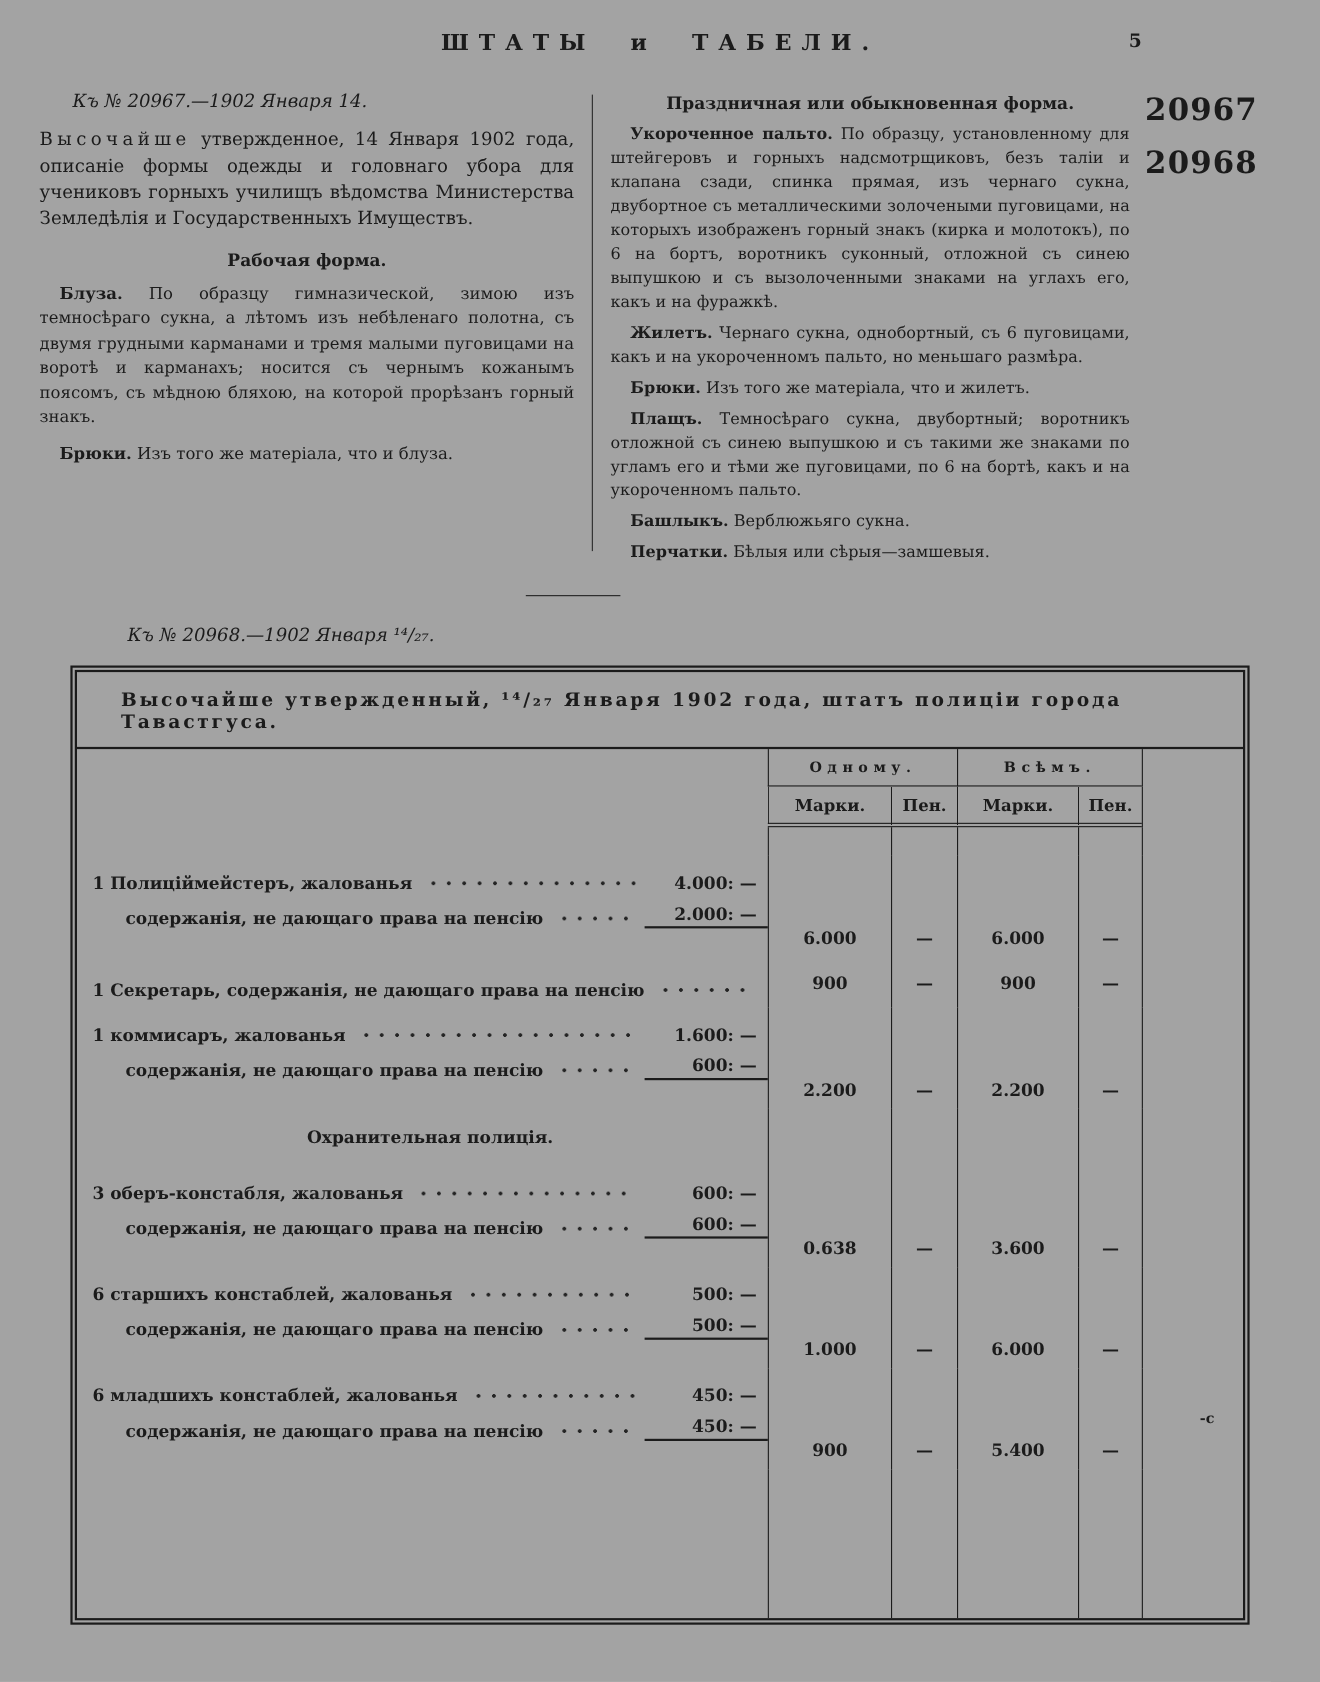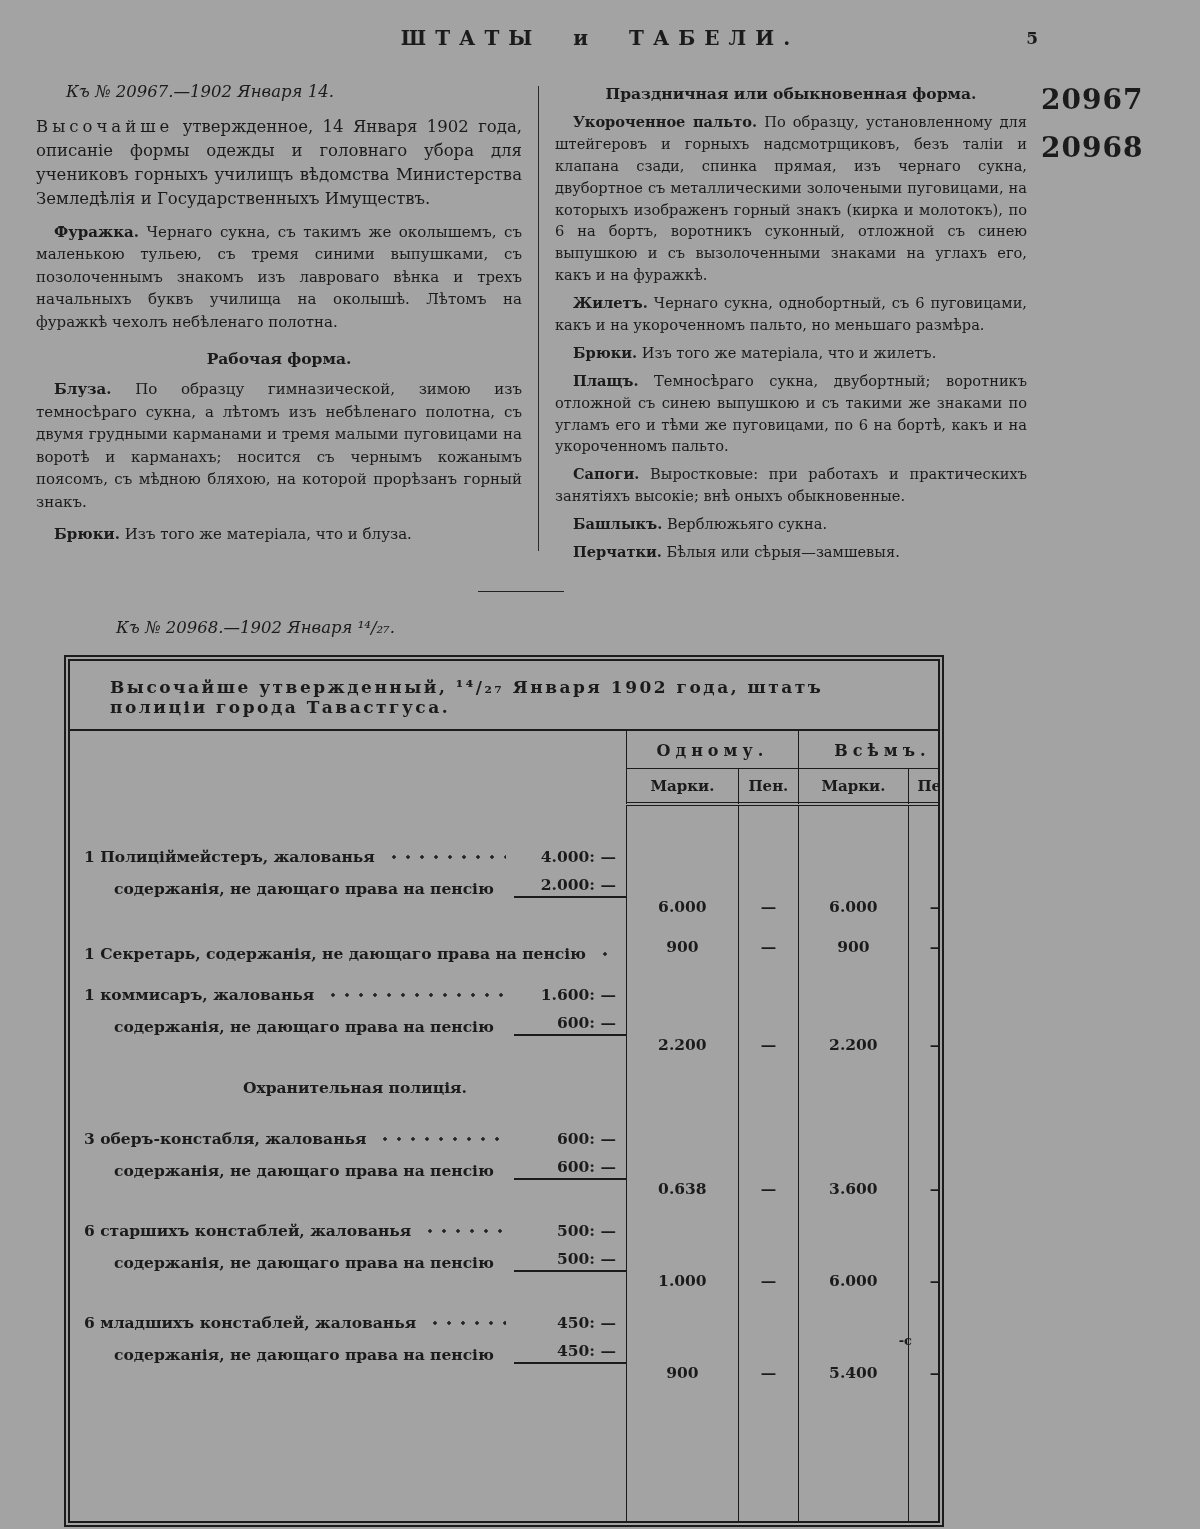--- a/index.html
+++ b/index.html
@@ -94,42 +94,42 @@
   .docref2 {
     font-style: italic;
     font-size: 16.5px;
     margin: 26px 0 0 116px;
   }
 
   
   .table-frame {
     position: relative;
     margin: 18px 60px 0 64px;
-    width: 880px;
+    width: 1072px;
     height: 872px;
     border: 6px double #1b1b1b;
     overflow: hidden;
   }
   .table-title {
     padding: 16px 20px 12px 40px;
     font-weight: bold;
     font-size: 17px;
     letter-spacing: 2.5px;
     border-bottom: 2px solid #1b1b1b;
   }
   .tbl {
     display: grid;
     grid-template-columns: 1fr 112px 60px 110px 58px 92px;
   }
   .th-blank { }
   .th-group {
     grid-column: span 2;
     text-align: center;
     font-weight: bold;
-    font-size: 16px;
+    font-size: 13px;
     letter-spacing: 5px;
     padding: 10px 0 8px 0;
     border-left: 1.5px solid #1b1b1b;
     border-bottom: 1.5px solid #1b1b1b;
   }
   .th-sub {
     text-align: center;
     font-weight: bold;
     font-size: 15px;
     padding: 8px 0 7px 0;
@@ -206,35 +206,33 @@
   <div class="masthead">
     <div class="masthead-title">ШТАТЫ и ТАБЕЛИ.</div>
     <div class="page-number">5</div>
   </div>
 
   <div class="columns">
 
     <div class="col-left">
       <p class="docref">Къ № 20967.—1902 Января 14.</p>
       <p class="intro"><span class="spaced">Высочайше</span> <span>утвержденное, 14 Января 1902 года, описаніе формы одежды и головнаго убора для учениковъ горныхъ училищъ вѣдомства Министерства Земледѣлія и Государственныхъ Имуществъ.</span></p>
-      <p class="para"><b>Фуражка.</b> <span>Чернаго сукна, съ такимъ же околышемъ, съ маленькою тульею, съ тремя синими выпушками, съ позолоченнымъ знакомъ изъ лавроваго вѣнка и трехъ начальныхъ буквъ училища на околышѣ. Лѣтомъ на фуражкѣ чехолъ небѣленаго полотна.</span></p>
       <h3 class="subhead">Рабочая форма.</h3>
       <p class="para"><b>Блуза.</b> <span>По образцу гимназической, зимою изъ темносѣраго сукна, а лѣтомъ изъ небѣленаго полотна, съ двумя грудными карманами и тремя малыми пуговицами на воротѣ и карманахъ; носится съ чернымъ кожанымъ поясомъ, съ мѣдною бляхою, на которой прорѣзанъ горный знакъ.</span></p>
       <p class="para"><b>Брюки.</b> <span>Изъ того же матеріала, что и блуза.</span></p>
     </div>
 
     <div class="col-divider"></div>
 
     <div class="col-right">
       <h3 class="subhead">Праздничная или обыкновенная форма.</h3>
       <p class="para"><b>Укороченное пальто.</b> <span>По образцу, установленному для штейгеровъ и горныхъ надсмотрщиковъ, безъ таліи и клапана сзади, спинка прямая, изъ чернаго сукна, двубортное съ металлическими золочеными пуговицами, на которыхъ изображенъ горный знакъ (кирка и молотокъ), по 6 на бортъ, воротникъ суконный, отложной съ синею выпушкою и съ вызолоченными знаками на углахъ его, какъ и на фуражкѣ.</span></p>
       <p class="para"><b>Жилетъ.</b> <span>Чернаго сукна, однобортный, съ 6 пуговицами, какъ и на укороченномъ пальто, но меньшаго размѣра.</span></p>
       <p class="para"><b>Брюки.</b> <span>Изъ того же матеріала, что и жилетъ.</span></p>
       <p class="para"><b>Плащъ.</b> <span>Темносѣраго сукна, двубортный; воротникъ отложной съ синею выпушкою и съ такими же знаками по угламъ его и тѣми же пуговицами, по 6 на бортѣ, какъ и на укороченномъ пальто.</span></p>
-      <p class="para"><b>Сапоги.</b> <span>Выростковые: при работахъ и практическихъ занятіяхъ высокіе; внѣ оныхъ обыкновенные.</span></p>
       <p class="para"><b>Башлыкъ.</b> <span>Верблюжьяго сукна.</span></p>
       <p class="para"><b>Перчатки.</b> <span>Бѣлыя или сѣрыя—замшевыя.</span></p>
     </div>
 
     <div class="margin-nums">
       <div class="big-num">20967</div>
       <div class="big-num">20968</div>
     </div>
 
   </div>

